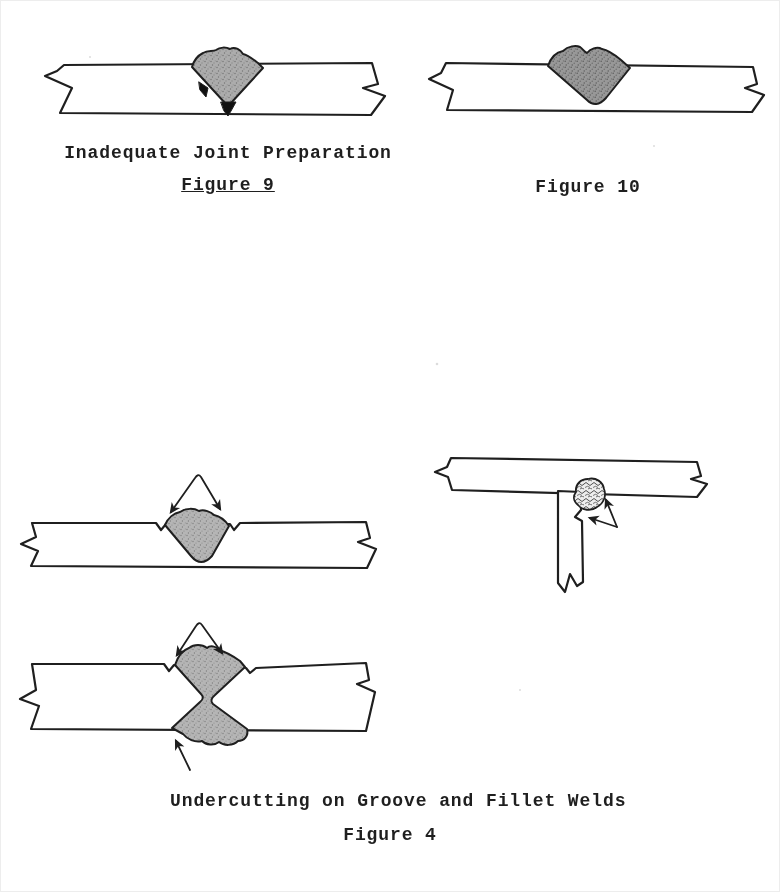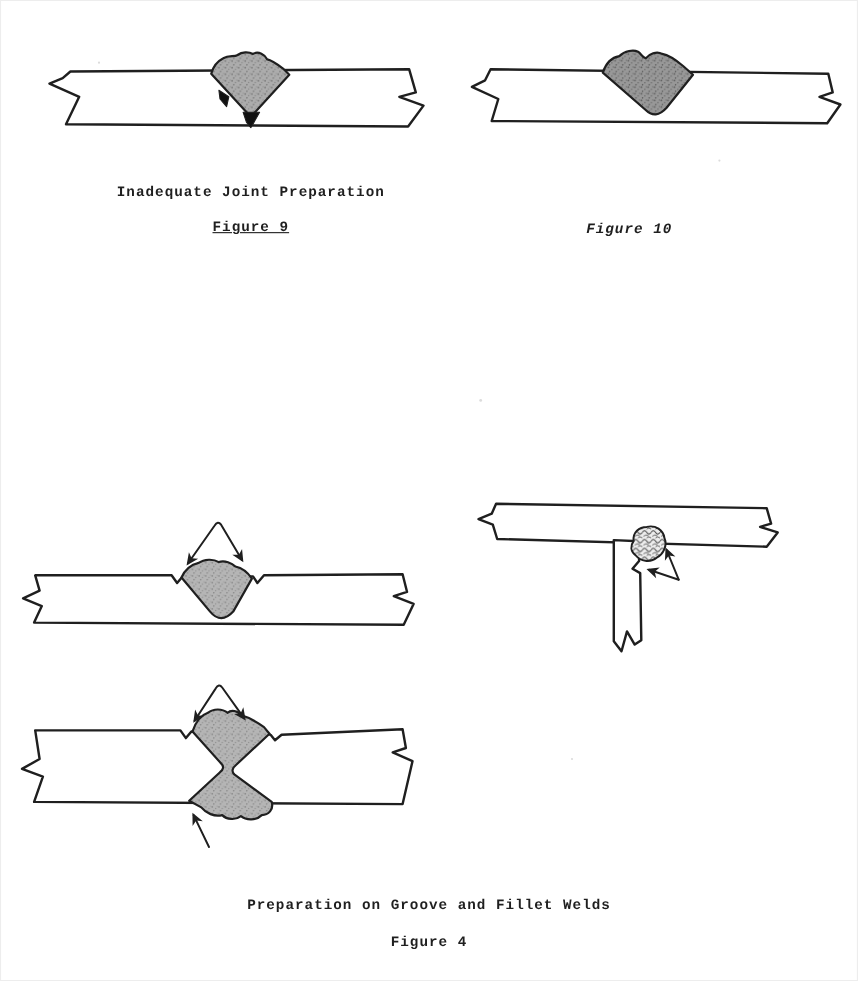--- a/index.html
+++ b/index.html
@@ -9,25 +9,24 @@
     background:#ffffff;
     overflow:hidden;
     box-shadow:inset 0 0 0 1px #ededed;
     font-family:"Liberation Mono","DejaVu Sans Mono",monospace;
   }
   .art{position:absolute;left:0;top:0;}
   .cap{
     position:absolute;
     text-align:center;
     font-weight:bold;
-    font-size:13px;
+    font-size:18px;
     letter-spacing:0.9px;
     color:#1f1f1f;
     white-space:nowrap;
-    margin-top:24px;
   }
 </style>
 </head>
 <body>
 
 <div class="page">
 
   <svg class="art" width="780" height="892" viewBox="0 0 780 892">
     <defs>
       <marker id="ah" viewBox="0 0 10 10" refX="7.5" refY="5" markerWidth="6.8" markerHeight="6.8" orient="auto-start-reverse">
@@ -124,18 +123,18 @@
       <circle cx="437" cy="364" r="1.3"></circle>
       <circle cx="90" cy="57" r="1"></circle>
       <circle cx="654" cy="146" r="1"></circle>
       <circle cx="520" cy="690" r="1"></circle>
     </g>
   </svg>
 
   <div class="cap" style="left:58px;top:143px;width:340px;">Inadequate Joint Preparation</div>
   <div class="cap" style="left:58px;top:175px;width:340px;text-decoration:underline;">Figure 9</div>
 
-  <div class="cap" style="left:402px;top:177px;width:340px;font-style:italic;">Figure 10</div>
+  <div class="cap" style="left:418px;top:177px;width:340px;">Figure 10</div>
 
-  <div class="cap" style="left:170px;top:791px;width:440px;">Preparation on Groove and Fillet Welds</div>
+  <div class="cap" style="left:170px;top:791px;width:440px;">Undercutting on Groove and Fillet Welds</div>
   <div class="cap" style="left:170px;top:825px;width:440px;">Figure 4</div>
 
 </div>
 
 </body></html>

